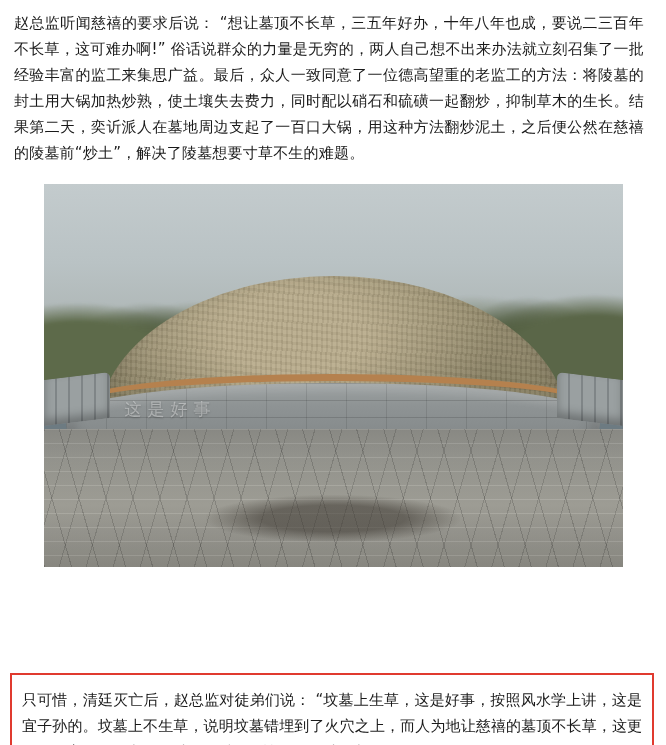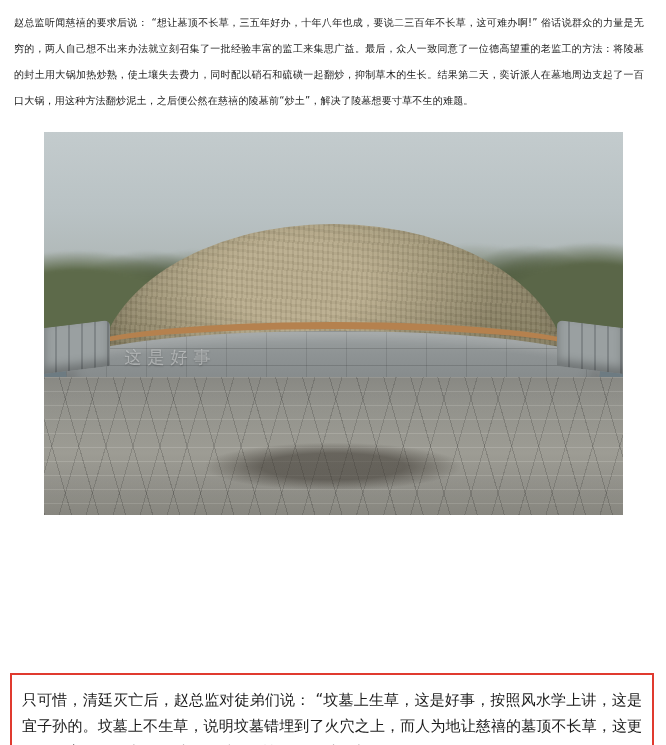--- a/index.html
+++ b/index.html
@@ -16,21 +16,21 @@
   }
   .page {
     position: relative;
     width: 666px;
     height: 745px;
     box-sizing: border-box;
   }
   .para {
     margin: 0;
     padding: 10px 22px 0 14px;
-    font-size: 10px;
+    font-size: 15px;
     line-height: 26px;
     text-align: justify;
     text-justify: inter-ideograph;
     letter-spacing: 0.2px;
     color: #1a1a1a;
   }
   .figure-wrap {
     margin: 18px 0 0 0;
     padding: 0;
     display: flex;

